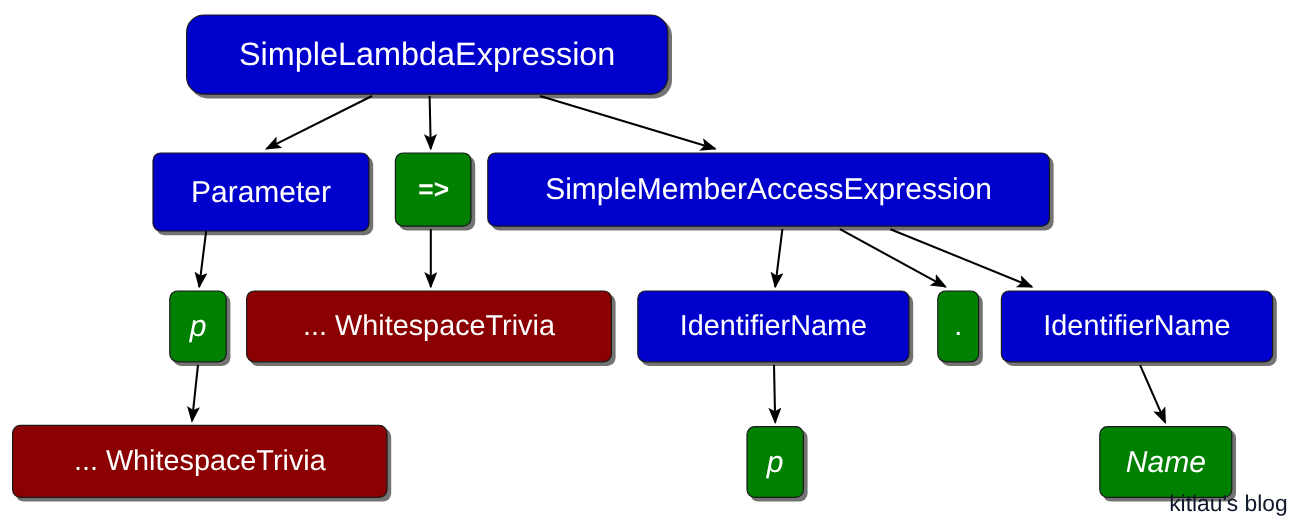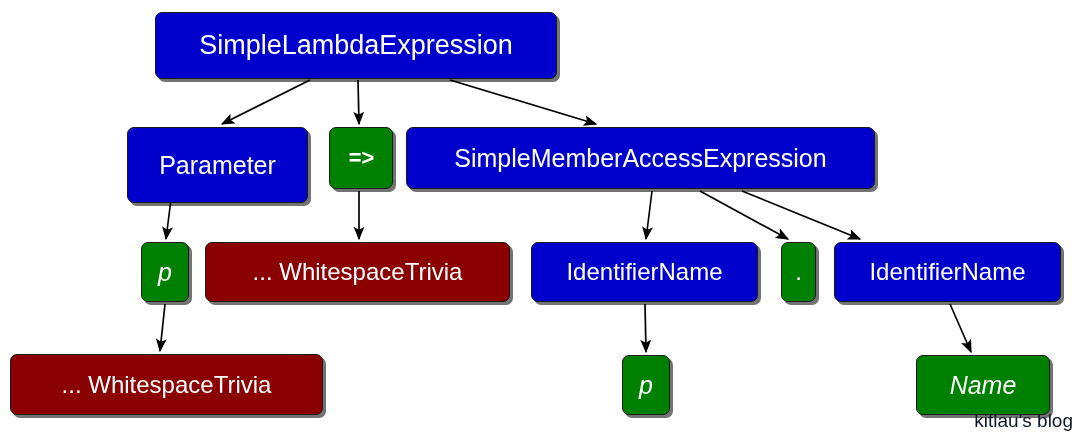--- a/index.html
+++ b/index.html
@@ -95,24 +95,24 @@
         <line x1="652" y1="191" x2="646" y2="239" stroke="#000000" stroke-width="1.7" marker-end="url(#arrowhead)"></line>
         <line x1="700" y1="191" x2="788" y2="239" stroke="#000000" stroke-width="1.7" marker-end="url(#arrowhead)"></line>
         <line x1="742" y1="191" x2="860" y2="239" stroke="#000000" stroke-width="1.7" marker-end="url(#arrowhead)"></line>
         <line x1="165" y1="304" x2="160" y2="351" stroke="#000000" stroke-width="1.7" marker-end="url(#arrowhead)"></line>
         <line x1="645" y1="304" x2="646" y2="352" stroke="#000000" stroke-width="1.7" marker-end="url(#arrowhead)"></line>
         <line x1="950" y1="304" x2="971" y2="352" stroke="#000000" stroke-width="1.7" marker-end="url(#arrowhead)"></line>
       </g>
   </svg>
 
   <div id="nodes-layer">
-      <div class="node node-syntax size-lg" style="left: 155px; top: 12px; width: 402px; height: 67px;">
+      <div class="node node-syntax size-lg" style="left: 155px; top: 12px; width: 402px; height: 67px; border-radius: 15px;">
         <span class="node-label">SimpleLambdaExpression</span>
       </div>
-      <div class="node node-syntax size-md" style="left: 127px; top: 127px; width: 181px; height: 76px;">
+      <div class="node node-syntax size-md" style="left: 127px; top: 127px; width: 181px; height: 66px;">
         <span class="node-label">Parameter</span>
       </div>
       <div class="node node-token size-md italic bold-token" style="left: 329px; top: 127px; width: 64px; height: 62px;">
         <span class="node-label">=&gt;</span>
       </div>
       <div class="node node-syntax size-md" style="left: 406px; top: 127px; width: 469px; height: 62px;">
         <span class="node-label">SimpleMemberAccessExpression</span>
       </div>
       <div class="node node-token size-md italic" style="left: 141px; top: 242px; width: 48px; height: 60px;">
         <span class="node-label">p</span>
@@ -128,20 +128,20 @@
       </div>
       <div class="node node-syntax size-sm" style="left: 834px; top: 242px; width: 227px; height: 60px;">
         <span class="node-label">IdentifierName</span>
       </div>
       <div class="node node-trivia size-sm" style="left: 10px; top: 354px; width: 313px; height: 61px;">
         <span class="node-label">... WhitespaceTrivia</span>
       </div>
       <div class="node node-token size-md italic" style="left: 622px; top: 355px; width: 48px; height: 60px;">
         <span class="node-label">p</span>
       </div>
-      <div class="node node-token size-md italic" style="left: 916px; top: 355px; width: 134px; height: 60px;">
+      <div class="node node-token size-md italic" style="left: 916px; top: 355px; width: 111px; height: 60px;">
         <span class="node-label">Name</span>
       </div>
     </div>
 
   <div id="watermark">kitlau's blog</div>
 
 </div>
 
 </body></html>

